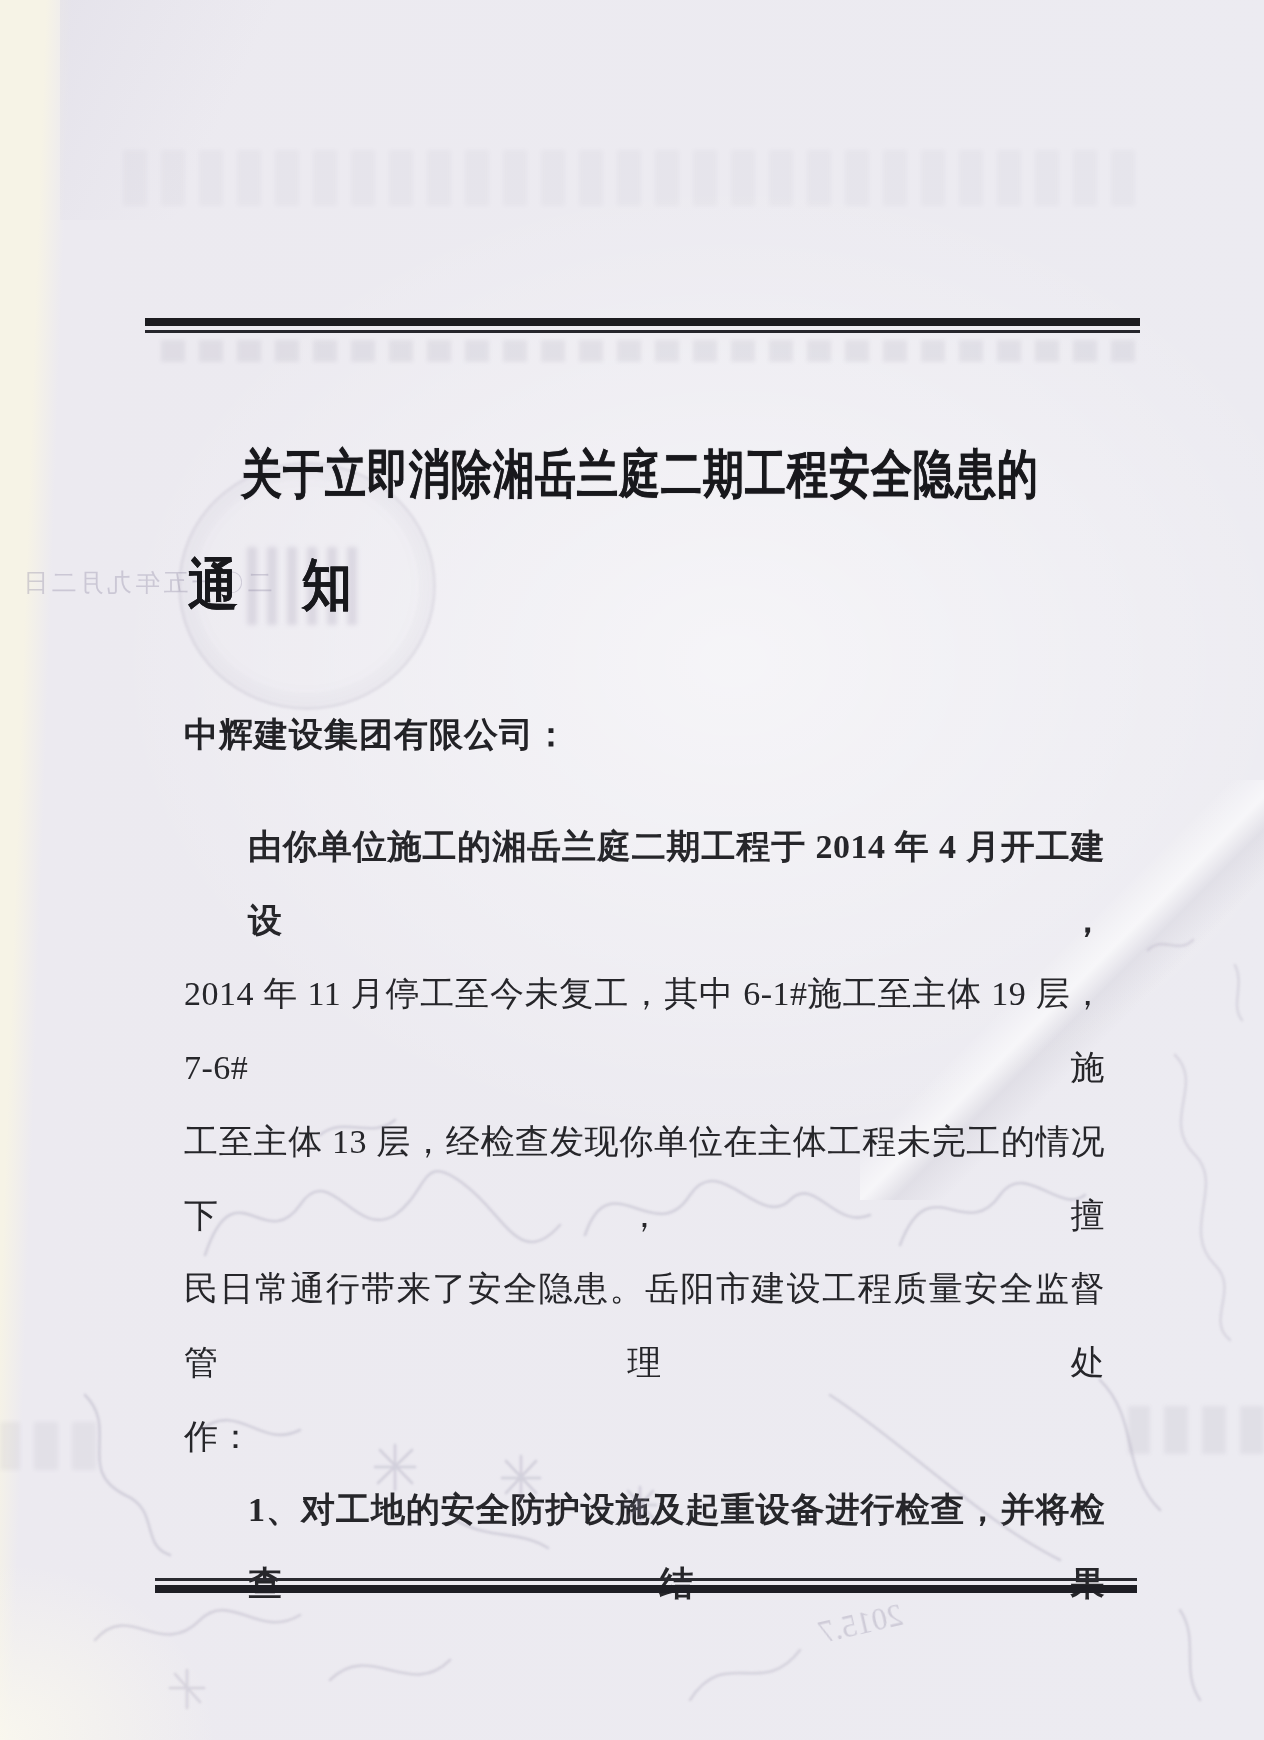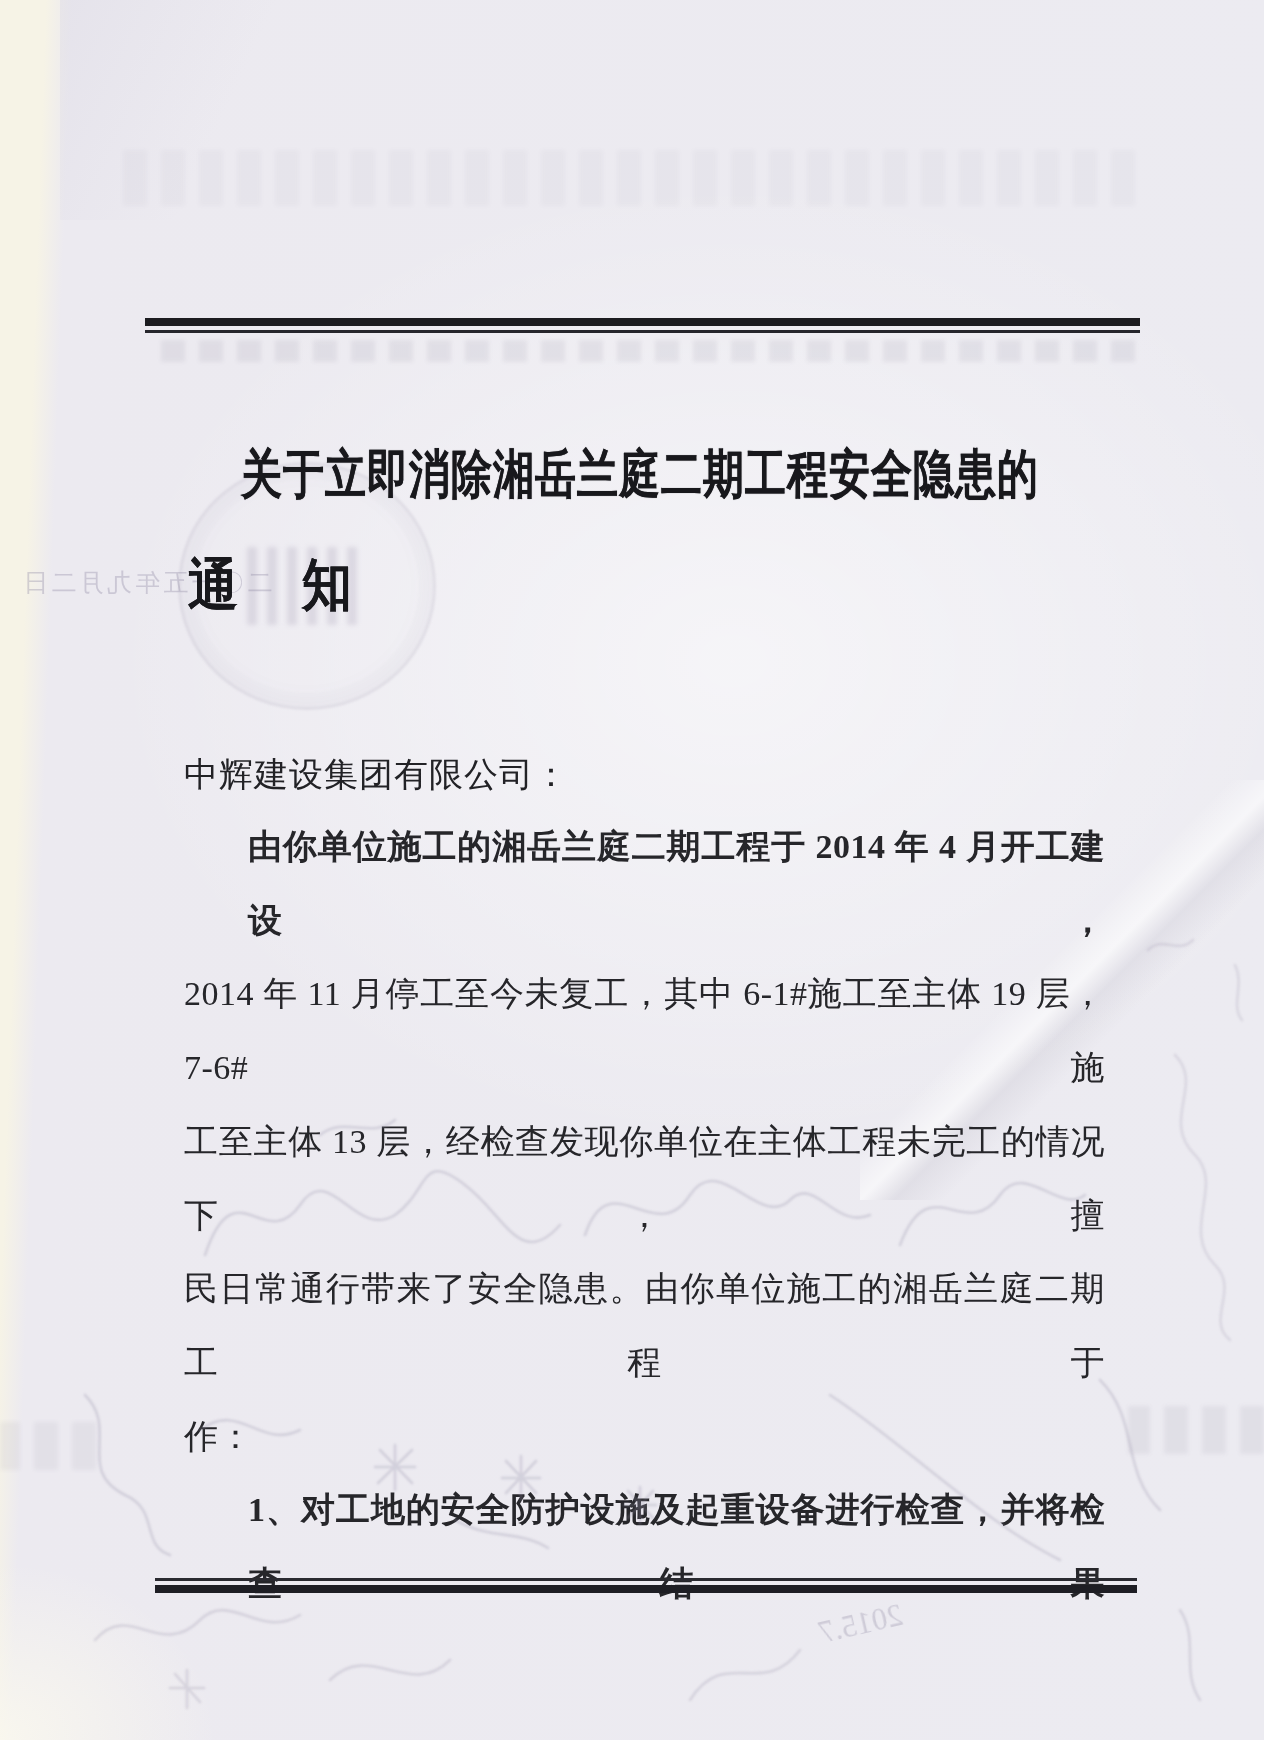--- a/index.html
+++ b/index.html
@@ -62,21 +62,21 @@
     filter:blur(1.2px);opacity:.55;pointer-events:none;}
   .seal-ghost::after{content:"";position:absolute;left:50%;top:50%;width:120px;height:78px;
     transform:translate(-50%,-50%);
     background:repeating-linear-gradient(90deg, rgba(138,128,156,.35) 0 10px, rgba(138,128,156,0) 10px 20px);
     filter:blur(2px);}
   .ghost-date{position:absolute;left:22px;top:566px;width:250px;
     font-size:25px;letter-spacing:3px;color:#8d87a2;opacity:.34;
     transform:scaleX(-1);filter:blur(.7px);white-space:nowrap;pointer-events:none;}
 
   
-  .addressee{position:absolute;left:184px;top:752px;font-size:34px;font-weight:400;color:#222226;
+  .addressee{position:absolute;left:184px;top:712px;font-size:34px;font-weight:700;color:#222226;
     letter-spacing:1px;white-space:nowrap;}
   .body-text{position:absolute;left:184px;top:810px;width:921px;
     font-size:34px;line-height:73.7px;color:#26262a;letter-spacing:.5px;}
   .bline{display:block;white-space:nowrap;}
   .bline.jst{white-space:normal;text-align:justify;text-align-last:justify;}
   .bline.ind{padding-left:64px;box-sizing:border-box;font-weight:bold;}
 
   
   .rule-bottom{position:absolute;left:155px;top:1578px;width:982px;}
   .rule-bottom .thin{height:3px;background:#2a2a30;}
@@ -115,21 +115,21 @@
   <div class="doc-subtitle">
     <span class="s-char">通</span><span class="s-char">知</span>
   </div>
 
   <div class="addressee">中辉建设集团有限公司：</div>
 
   <div class="body-text">
     <span class="bline ind jst">由你单位施工的湘岳兰庭二期工程于 2014 年 4 月开工建设，</span>
     <span class="bline jst">2014 年 11 月停工至今未复工，其中 6-1#施工至主体 19 层，7-6#施</span>
     <span class="bline jst">工至主体 13 层，经检查发现你单位在主体工程未完工的情况下，擅</span>
-    <span class="bline jst">民日常通行带来了安全隐患。由你单位施工的湘岳兰庭二期工程于</span>
+    <span class="bline jst">民日常通行带来了安全隐患。岳阳市建设工程质量安全监督管理处</span>
     <span class="bline">作：</span>
     <span class="bline ind jst">1、对工地的安全防护设施及起重设备进行检查，并将检查结果</span>
 
   </div>
 
   <div class="rule-bottom">
     <div class="thin"></div>
     <div class="thick"></div>
   </div>
 

